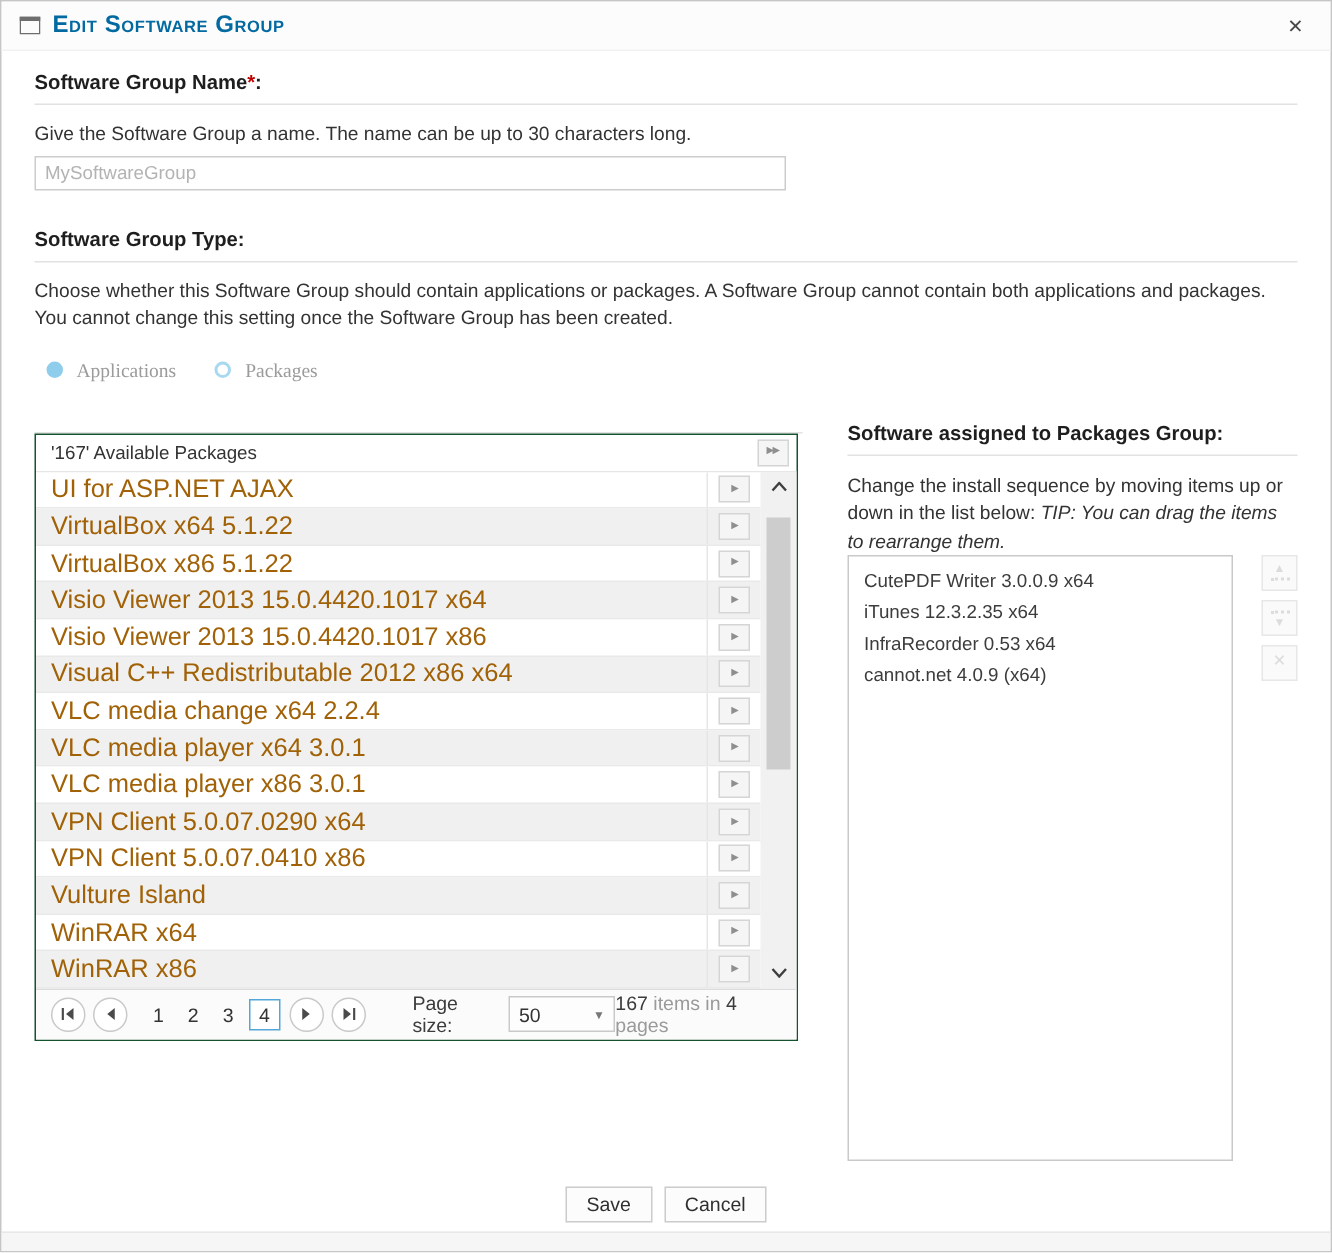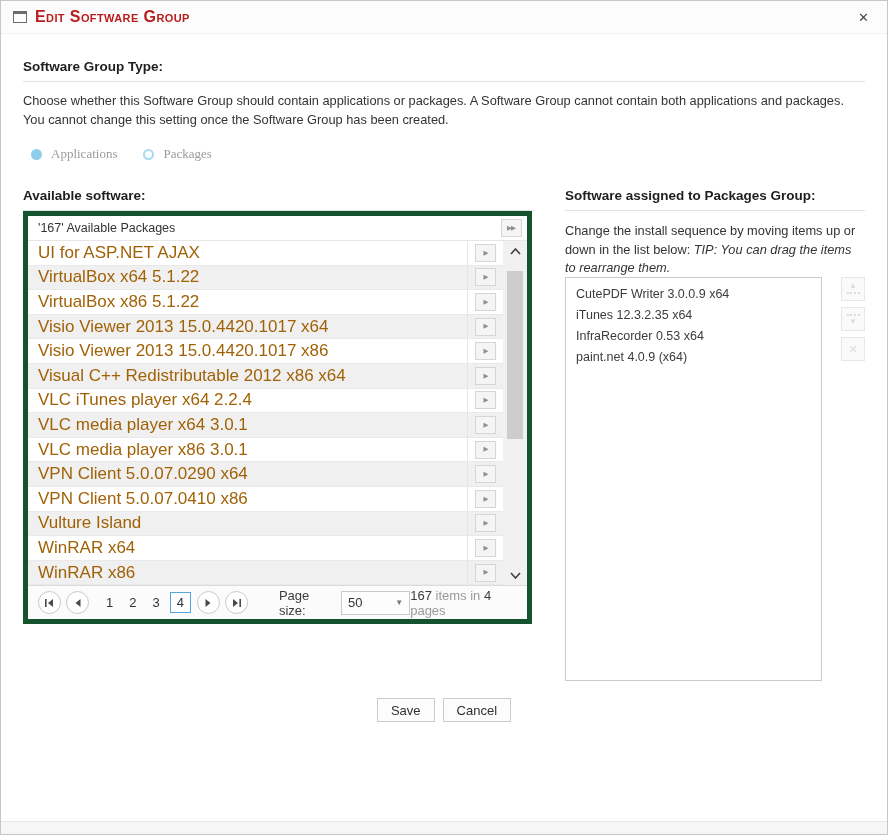--- a/index.html
+++ b/index.html
@@ -10,21 +10,21 @@
     background: #fff; border: 1px solid #c6c6c6; overflow: hidden;
   }
   
   .dlg-header {
     height: 33px; display: flex; align-items: center;
     padding: 0 12px; background: #fcfcfc; border-bottom: 1px solid #f1f1f1;
   }
   .win-icon { width: 14px; height: 12px; margin-right: 8px; display:inline-block; }
   .dlg-title {
     font-variant: small-caps; font-weight: 700; font-size: 16px;
-    color: #b91c1c; letter-spacing: .4px;
+    color: #0369a1; letter-spacing: .4px;
   }
   .close-x {
     margin-left: auto; color: #4a4a4a; font-size: 13px; font-weight: 700;
     cursor: pointer; padding: 2px 6px; line-height: 1;
   }
   
   .content { padding: 0 22px; }
   .sec-label { font-size: 13.5px; font-weight: 700; color: #1e1e1e; }
   .req { color: #c00000; font-weight: 700; }
   .hr { border: none; border-top: 1px solid #e2e2e2; margin: 7px 0 0 0; height:0; }
@@ -49,21 +49,21 @@
   
   .cols { display: flex; margin-top: 26px; align-items: flex-start; }
   .col-left  { width: 512px; flex: none; }
   .col-right { flex: 1; margin-left: 30px; }
   .pre-area { height: 66px; position: relative; }
   .qf-label { font-size: 12.8px; color: #333; padding-top: 14px; }
   .qf-input { width: 202px; margin-top: 9px; }
   .col-right .desc { padding-top: 11px; font-size: 12.8px; }
   .tip { font-style: italic; }
   
-  .list-box { border: 5px solid #14532d; width: 509px; background: #fff; }
+  .list-box { border: 1px solid #14532d; width: 509px; background: #fff; }
   .lheader { display: flex; align-items: center; height: 25px; border-bottom: 1px solid #e6e6e6; }
   .lheader .lrow-label { font-size: 12.5px; color: #333; }
   .lbody { display: flex; }
   .rows-col { flex: 1; }
   .lrow { display: flex; align-items: center; height: 24.6px; border-bottom: 1px solid #e9e9e9; background: #fff; }
   .lrow.alt { background: #f0f0f0; }
   .lrow-label { flex: 1; padding-left: 10px; font-size: 17px; color: #a16207;
     white-space: nowrap; overflow: hidden; }
   .btn-cell { width: 36px; align-self: stretch; display: flex; align-items: center;
     justify-content: center; border-left: 1px solid #e6e6e6; }
@@ -126,41 +126,46 @@
         <rect x="0.5" y="0.5" width="13" height="11" fill="none" stroke="#6e6e6e"></rect>
         <rect x="0" y="0" width="14" height="3" fill="#6e6e6e"></rect>
       </svg>
     </span>
     <span class="dlg-title">Edit Software Group</span>
     <span class="close-x">✕</span>
   </div>
 
   <div class="content">
 
+    <div class="sec1">
+      <div class="sec-label"><span>Software Group Name</span><span class="req">*</span><span>:</span></div>
+      <hr class="hr">
+      <div class="desc">Give the Software Group a name. The name can be up to 30 characters long.</div>
+      <input class="txt-input name-input" placeholder="MySoftwareGroup" style="">
+    </div>
 
     <div class="sec2">
       <div class="sec-label">Software Group Type:</div>
       <hr class="hr">
       <div class="desc">Choose whether this Software Group should contain applications or packages. A Software Group cannot contain both applications and packages. You cannot change this setting once the Software Group has been created.</div>
       <div class="radio-row">
         <span class="radio-opt">
           <span class="radio-dot on"></span>
           <span class="radio-lbl">Applications</span>
         </span>
         <span class="radio-opt">
           <span class="radio-dot off"></span>
           <span class="radio-lbl">Packages</span>
         </span>
       </div>
     </div>
 
     <div class="cols">
 
       <div class="col-left">
-        <div class="sec-label">Available software:</div>
         <hr class="hr">
 
         <div class="list-box">
 
           <div class="lheader">
             <span class="lrow-label">'167' Available Packages</span>
             <span class="btn-cell">
               <button class="mini-btn">
                   <span>▶▶</span>
                 </button>
@@ -211,21 +216,21 @@
                 </div>
                 <div class="lrow alt">
                   <span class="lrow-label">Visual C++ Redistributable 2012 x86 x64</span>
                   <span class="btn-cell">
                     <button class="mini-btn">
                       <span>▶</span>
                     </button>
                   </span>
                 </div>
                 <div class="lrow">
-                  <span class="lrow-label">VLC iTunes player x64 2.2.4</span>
+                  <span class="lrow-label">VLC media change x64 2.2.4</span>
                   <span class="btn-cell">
                     <button class="mini-btn">
                       <span>▶</span>
                     </button>
                   </span>
                 </div>
                 <div class="lrow alt">
                   <span class="lrow-label">VLC media player x64 3.0.1</span>
                   <span class="btn-cell">
                     <button class="mini-btn">
@@ -342,21 +347,21 @@
         <div class="sec-label">Software assigned to Packages Group:</div>
         <hr class="hr">
         <div class="pre-area">
           <div class="desc"><span>Change the install sequence by moving items up or down in the list below: </span><span class="tip">TIP: You can drag the items to rearrange them.</span></div>
         </div>
         <div class="assigned-wrap">
           <div class="assigned-box">
               <div class="assigned-item">CutePDF Writer 3.0.0.9 x64</div>
               <div class="assigned-item">iTunes 12.3.2.35 x64</div>
               <div class="assigned-item">InfraRecorder 0.53 x64</div>
-              <div class="assigned-item">paint.net 4.0.9 (x64)</div>
+              <div class="assigned-item">cannot.net 4.0.9 (x64)</div>
             </div>
           <div class="side-btns">
             <span class="sq-btn">
               <span class="glyph">▲</span>
               <span class="dots"></span>
             </span>
             <span class="sq-btn">
               <span class="dots"></span>
               <span class="glyph">▼</span>
             </span>

